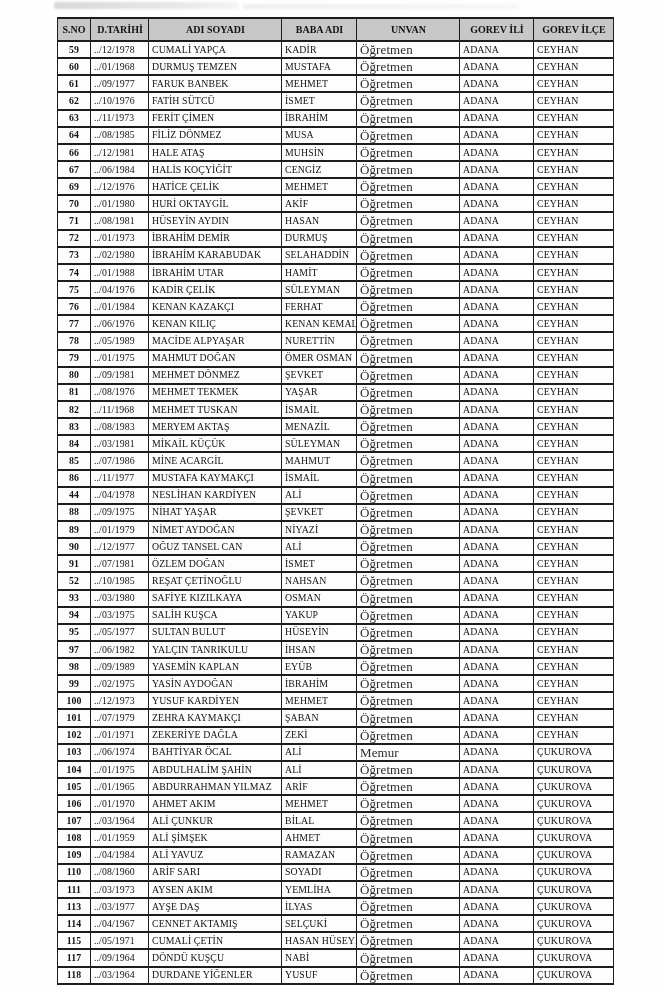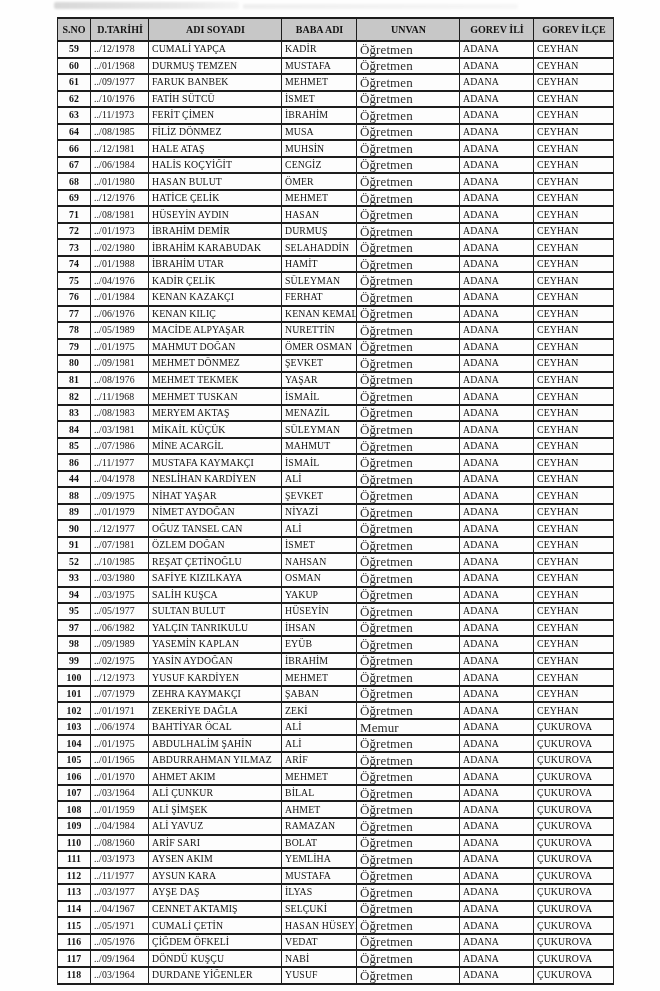--- a/index.html
+++ b/index.html
@@ -141,33 +141,33 @@
         <tr>
           <td class="c0">67</td>
           <td class="c1">../06/1984</td>
           <td class="c2">HALİS KOÇYİĞİT</td>
           <td class="c3">CENGİZ</td>
           <td class="c4">Öğretmen</td>
           <td class="c5">ADANA</td>
           <td class="c6">CEYHAN</td>
         </tr>
         <tr>
-          <td class="c0">68</td>
-          <td class="c1">../01/1980</td>
-          <td class="c2">HASAN BULUT</td>
-          <td class="c3">ÖMER</td>
-          <td class="c4">Öğretmen</td>
-          <td class="c5">ADANA</td>
-          <td class="c6">CEYHAN</td>
-        </tr>
-        <tr>
           <td class="c0">69</td>
           <td class="c1">../12/1976</td>
           <td class="c2">HATİCE ÇELİK</td>
           <td class="c3">MEHMET</td>
+          <td class="c4">Öğretmen</td>
+          <td class="c5">ADANA</td>
+          <td class="c6">CEYHAN</td>
+        </tr>
+        <tr>
+          <td class="c0">70</td>
+          <td class="c1">../01/1980</td>
+          <td class="c2">HURİ OKTAYGİL</td>
+          <td class="c3">AKİF</td>
           <td class="c4">Öğretmen</td>
           <td class="c5">ADANA</td>
           <td class="c6">CEYHAN</td>
         </tr>
         <tr>
           <td class="c0">71</td>
           <td class="c1">../08/1981</td>
           <td class="c2">HÜSEYİN AYDIN</td>
           <td class="c3">HASAN</td>
           <td class="c4">Öğretmen</td>
@@ -504,44 +504,35 @@
           <td class="c2">ALİ YAVUZ</td>
           <td class="c3">RAMAZAN</td>
           <td class="c4">Öğretmen</td>
           <td class="c5">ADANA</td>
           <td class="c6">ÇUKUROVA</td>
         </tr>
         <tr>
           <td class="c0">110</td>
           <td class="c1">../08/1960</td>
           <td class="c2">ARİF SARI</td>
-          <td class="c3">BOLAT</td>
+          <td class="c3">SOYADI</td>
           <td class="c4">Öğretmen</td>
           <td class="c5">ADANA</td>
           <td class="c6">ÇUKUROVA</td>
         </tr>
         <tr>
           <td class="c0">111</td>
           <td class="c1">../03/1973</td>
           <td class="c2">AYSEN AKIM</td>
           <td class="c3">YEMLİHA</td>
           <td class="c4">Öğretmen</td>
           <td class="c5">ADANA</td>
           <td class="c6">ÇUKUROVA</td>
         </tr>
         <tr>
-          <td class="c0">112</td>
-          <td class="c1">../11/1977</td>
-          <td class="c2">AYSUN KARA</td>
-          <td class="c3">MUSTAFA</td>
-          <td class="c4">Öğretmen</td>
-          <td class="c5">ADANA</td>
-          <td class="c6">ÇUKUROVA</td>
-        </tr>
-        <tr>
           <td class="c0">113</td>
           <td class="c1">../03/1977</td>
           <td class="c2">AYŞE DAŞ</td>
           <td class="c3">İLYAS</td>
           <td class="c4">Öğretmen</td>
           <td class="c5">ADANA</td>
           <td class="c6">ÇUKUROVA</td>
         </tr>
         <tr>
           <td class="c0">114</td>
@@ -550,29 +541,20 @@
           <td class="c3">SELÇUKİ</td>
           <td class="c4">Öğretmen</td>
           <td class="c5">ADANA</td>
           <td class="c6">ÇUKUROVA</td>
         </tr>
         <tr>
           <td class="c0">115</td>
           <td class="c1">../05/1971</td>
           <td class="c2">CUMALİ ÇETİN</td>
           <td class="c3">HASAN HÜSEYİN</td>
-          <td class="c4">Öğretmen</td>
-          <td class="c5">ADANA</td>
-          <td class="c6">ÇUKUROVA</td>
-        </tr>
-        <tr>
-          <td class="c0">116</td>
-          <td class="c1">../05/1976</td>
-          <td class="c2">ÇİĞDEM ÖFKELİ</td>
-          <td class="c3">VEDAT</td>
           <td class="c4">Öğretmen</td>
           <td class="c5">ADANA</td>
           <td class="c6">ÇUKUROVA</td>
         </tr>
         <tr>
           <td class="c0">117</td>
           <td class="c1">../09/1964</td>
           <td class="c2">DÖNDÜ KUŞÇU</td>
           <td class="c3">NABİ</td>
           <td class="c4">Öğretmen</td>

